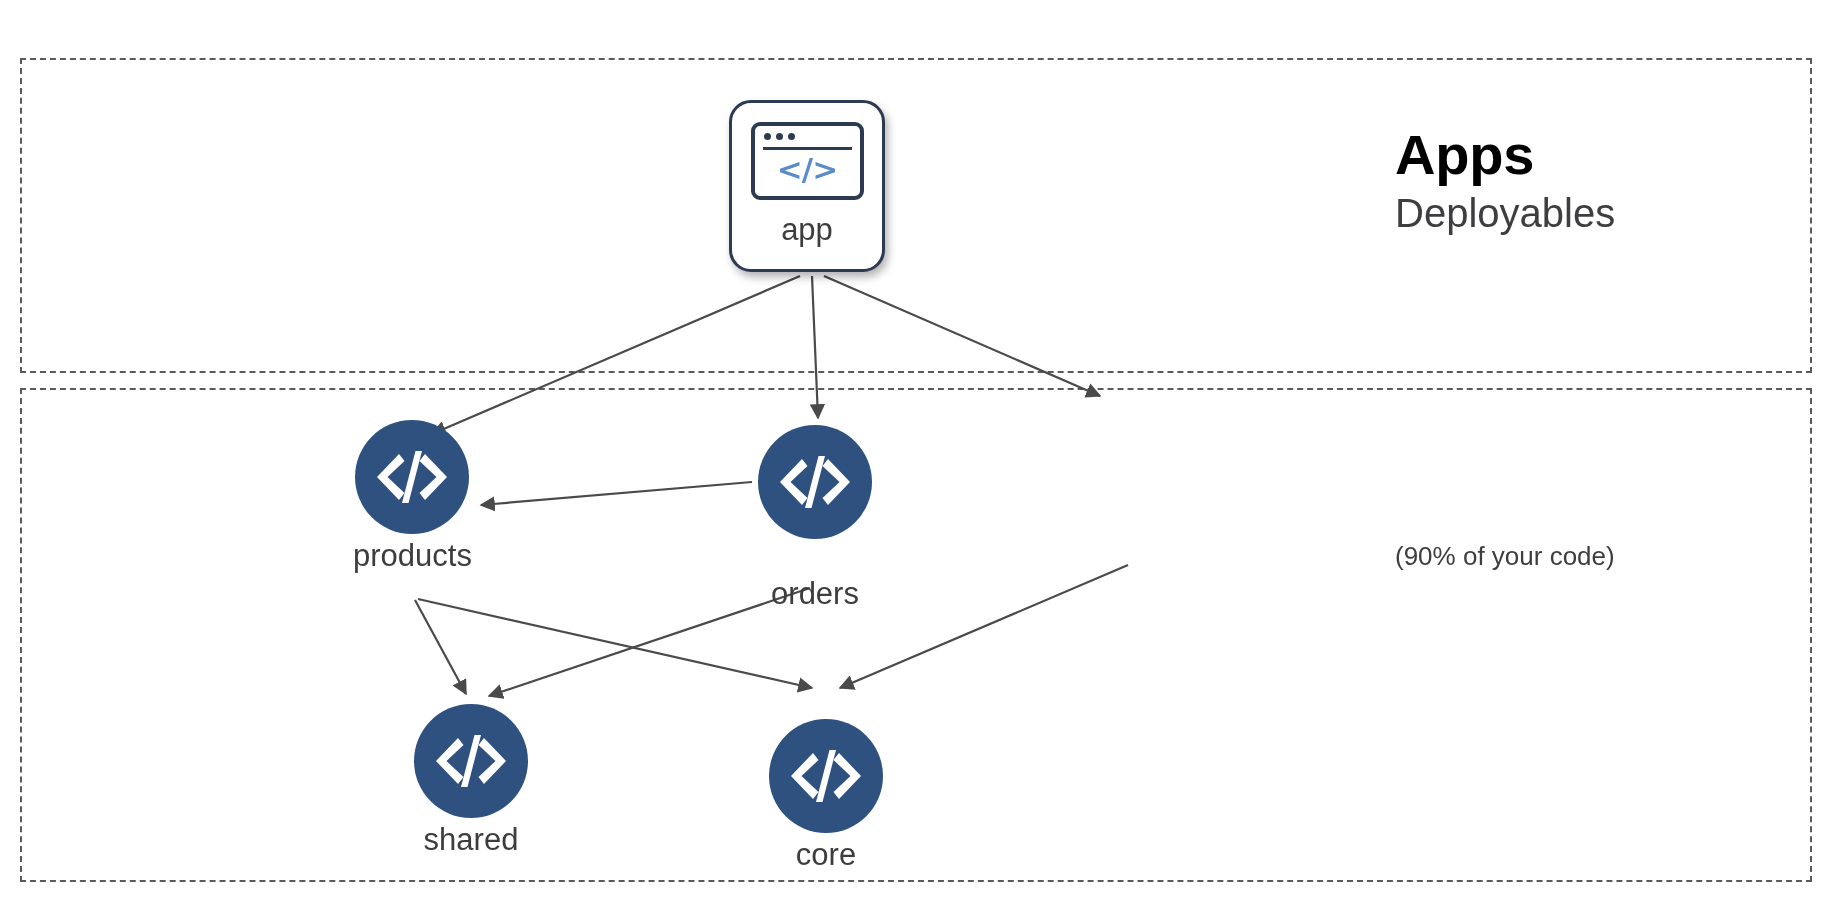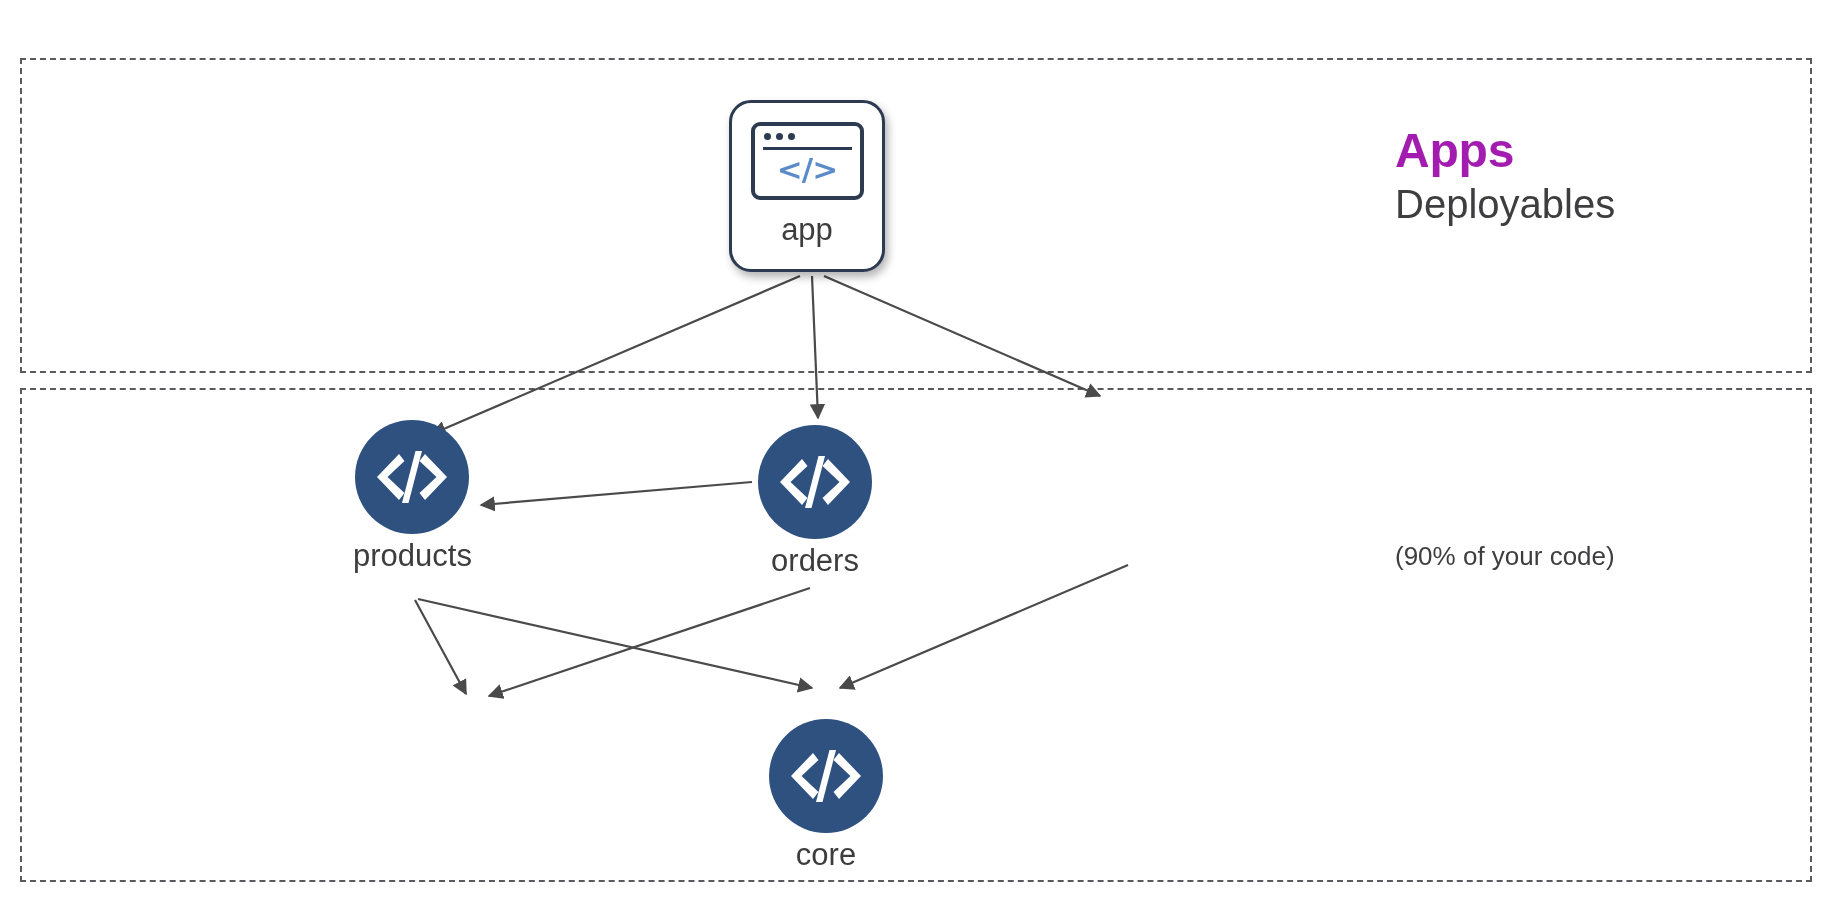--- a/index.html
+++ b/index.html
@@ -44,25 +44,25 @@
     height: 494px;
   }
 
   
   .zone-legend {
     position: absolute;
     color: #3d3d3d;
     line-height: 1.12;
   }
   .zone-legend .zone-title {
-    font-size: 48px;
+    font-size: 56px;
     font-weight: bold;
     letter-spacing: -0.2px;
     display: block;
-    color: #a21caf;
+    color: #000000;
   }
   .zone-legend .zone-sub {
     font-size: 40px;
     font-weight: normal;
     display: block;
     margin-top: 4px;
     color: #3e3e40;
   }
   #legend-apps {
     left: 1395px;
@@ -169,21 +169,21 @@
   }
   .lib-label {
     margin-top: 5px;
     font-size: 31px;
     color: #3d3d3d;
     line-height: 1.1;
     white-space: nowrap;
   }
 
   #node-products  { left: 353px;  top: 420px; }
-  #node-orders    { left: 758px;  top: 425px; }
+  #node-orders    { left: 758px;  top: 425px; gap: 33px; }
   #node-checkout  { left: 1053px; top: 401px; }
   #node-shared    { left: 414px;  top: 704px; }
   #node-core      { left: 769px;  top: 719px; }
 
   
   #edges {
     position: absolute;
     left: 0;
     top: 0;
     width: 1838px;
@@ -252,20 +252,30 @@
       <svg width="74" height="62" viewBox="0 0 74 62" xmlns="http://www.w3.org/2000/svg">
         <path d="M24 8 L29.5 15 L12.5 31 L29.5 47 L24 54 L2 31 Z" fill="#ffffff"></path>
         <path d="M50 8 L44.5 15 L61.5 31 L44.5 47 L50 54 L72 31 Z" fill="#ffffff"></path>
         <path d="M40.5 5 L47 5 L33.5 57 L27 57 Z" fill="#ffffff"></path>
       </svg>
     </div>
     <div class="lib-label">orders</div>
   </div>
 
 
+  <div class="lib-node" id="node-shared">
+    <div class="lib-circle">
+      <svg width="74" height="62" viewBox="0 0 74 62" xmlns="http://www.w3.org/2000/svg">
+        <path d="M24 8 L29.5 15 L12.5 31 L29.5 47 L24 54 L2 31 Z" fill="#ffffff"></path>
+        <path d="M50 8 L44.5 15 L61.5 31 L44.5 47 L50 54 L72 31 Z" fill="#ffffff"></path>
+        <path d="M40.5 5 L47 5 L33.5 57 L27 57 Z" fill="#ffffff"></path>
+      </svg>
+    </div>
+    <div class="lib-label">shared</div>
+  </div>
 
   <div class="lib-node" id="node-core">
     <div class="lib-circle">
       <svg width="74" height="62" viewBox="0 0 74 62" xmlns="http://www.w3.org/2000/svg">
         <path d="M24 8 L29.5 15 L12.5 31 L29.5 47 L24 54 L2 31 Z" fill="#ffffff"></path>
         <path d="M50 8 L44.5 15 L61.5 31 L44.5 47 L50 54 L72 31 Z" fill="#ffffff"></path>
         <path d="M40.5 5 L47 5 L33.5 57 L27 57 Z" fill="#ffffff"></path>
       </svg>
     </div>
     <div class="lib-label">core</div>

